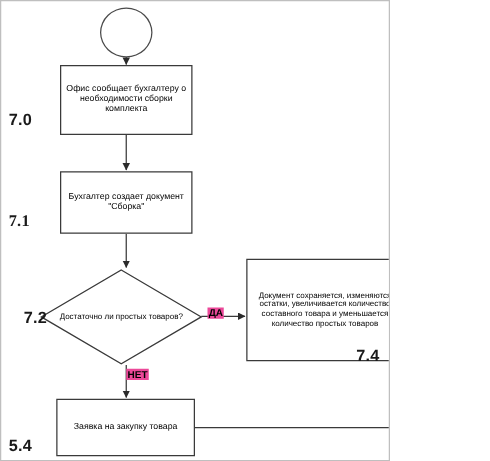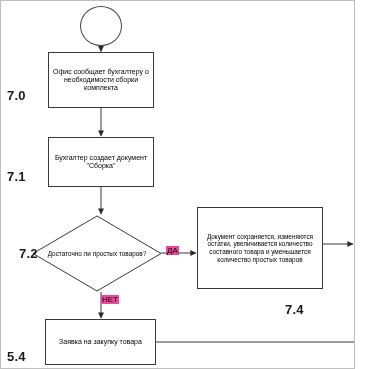--- a/index.html
+++ b/index.html
@@ -7,21 +7,21 @@
     margin: 0;
     padding: 0;
     background: #ffffff;
   }
   body {
     font-family: "Liberation Sans", sans-serif;
     color: #000000;
   }
   #canvas {
     position: relative;
-    width: 355px;
+    width: 312px;
     height: 369px;
     background: #ffffff;
     overflow: hidden;
     border: 1px solid #bfbfbf;
     box-sizing: border-box;
   }
   .node {
     position: absolute;
     box-sizing: border-box;
   }
@@ -71,21 +71,21 @@
   .step-num {
     position: absolute;
     font-size: 13px;
     font-weight: bold;
     color: #1a1a1a;
     letter-spacing: 0.2px;
   }
   .edge-label {
     position: absolute;
     font-size: 8px;
-    font-weight: normal;
+    font-weight: bold;
     background: #ec4899;
     padding: 0 1px;
     color: #000000;
   }
   #edges {
     position: absolute;
     left: 0;
     top: 0;
     width: 392px;
     height: 369px;
@@ -125,38 +125,38 @@
   <div class="node start-circle" style="left:79px; top:5px; width:42px; height:40px;"></div>
 
   <div class="node proc t7" style="left:47px; top:51px; width:106px; height:56px;">
     <span>Офис сообщает бухгалтеру о необходимости сборки комплекта</span>
   </div>
   <div class="step-num" style="left:6px; top:87px;">7.0</div>
 
   <div class="node proc t7" style="left:47px; top:136px; width:106px; height:50px;">
     <span>Бухгалтер создает документ "Сборка"</span>
   </div>
-  <div class="step-num" style="left:6px; top:168px;">7.1</div>
+  <div class="step-num" style="left:6px; top:168px;font-family:Liberation Serif, serif;">7.1</div>
 
   <div class="diamond-wrap" style="left:31px; top:214px; width:130px; height:77px;">
     <svg width="130" height="77" viewBox="0 0 130 77" xmlns="http://www.w3.org/2000/svg">
       <polygon points="65,1 129,38.5 65,76 1,38.5" fill="#ffffff" stroke="#3a3a3a" stroke-width="1"></polygon>
     </svg>
     <div class="diamond-label t65">Достаточно ли простых товаров?</div>
   </div>
   <div class="step-num" style="left:18px; top:245px;">7.2</div>
 
   <div class="edge-label" style="left:165px; top:245px;">ДА</div>
   <div class="edge-label" style="left:100px; top:294px;">НЕТ</div>
 
   <div class="node proc t7" style="left:44px; top:318px; width:111px; height:46px;">
     <span>Заявка на закупку товара</span>
   </div>
   <div class="step-num" style="left:6px; top:348px;">5.4</div>
 
   <div class="node proc t65" style="left:196px; top:206px; width:126px; height:82px;">
     <span>Документ сохраняется, изменяются остатки, увеличивается количество составного товара и уменьшается количество простых товаров</span>
   </div>
-  <div class="step-num" style="left:284px; top:301px;">7.4</div>
+  <div class="step-num" style="left:284px; top:276px;">7.4</div>
 
   <div class="node end-circle" style="left:354px; top:226px; width:34px; height:34px;"></div>
 
 </div>
 
 </body></html>

